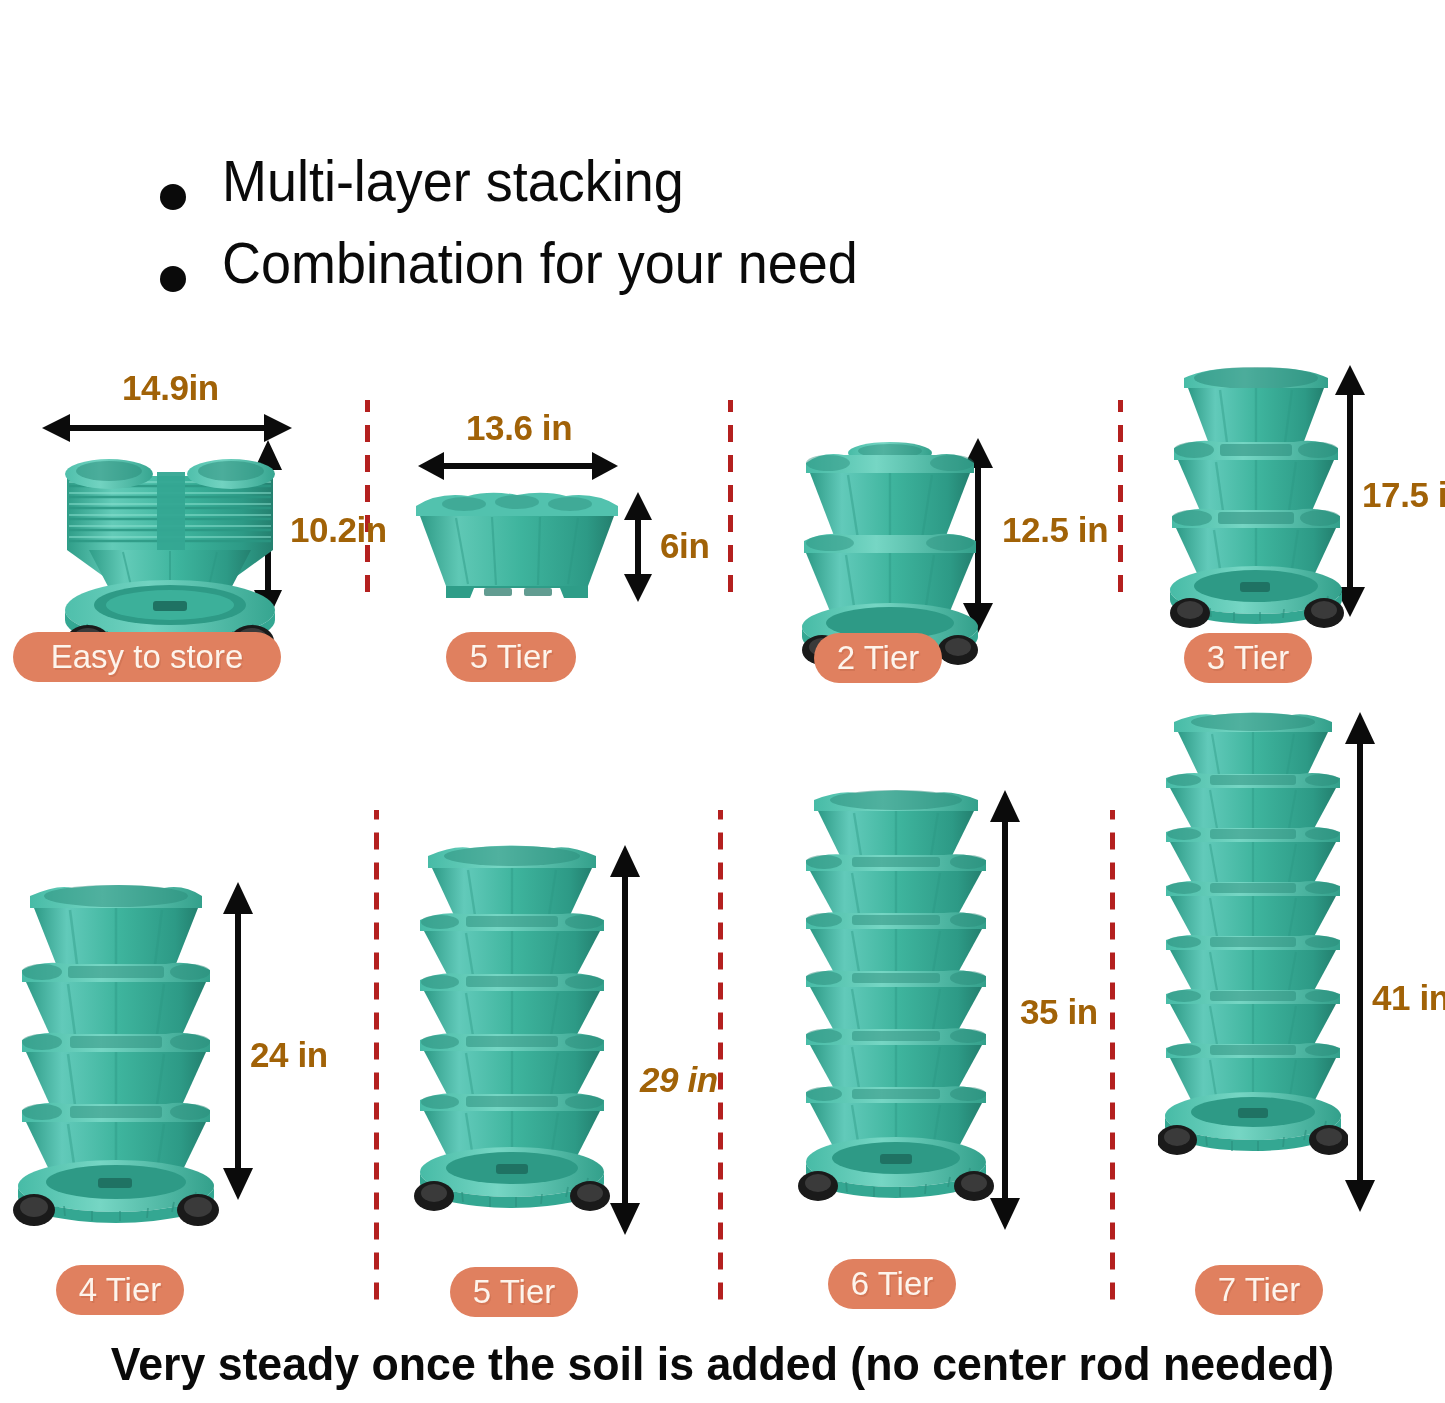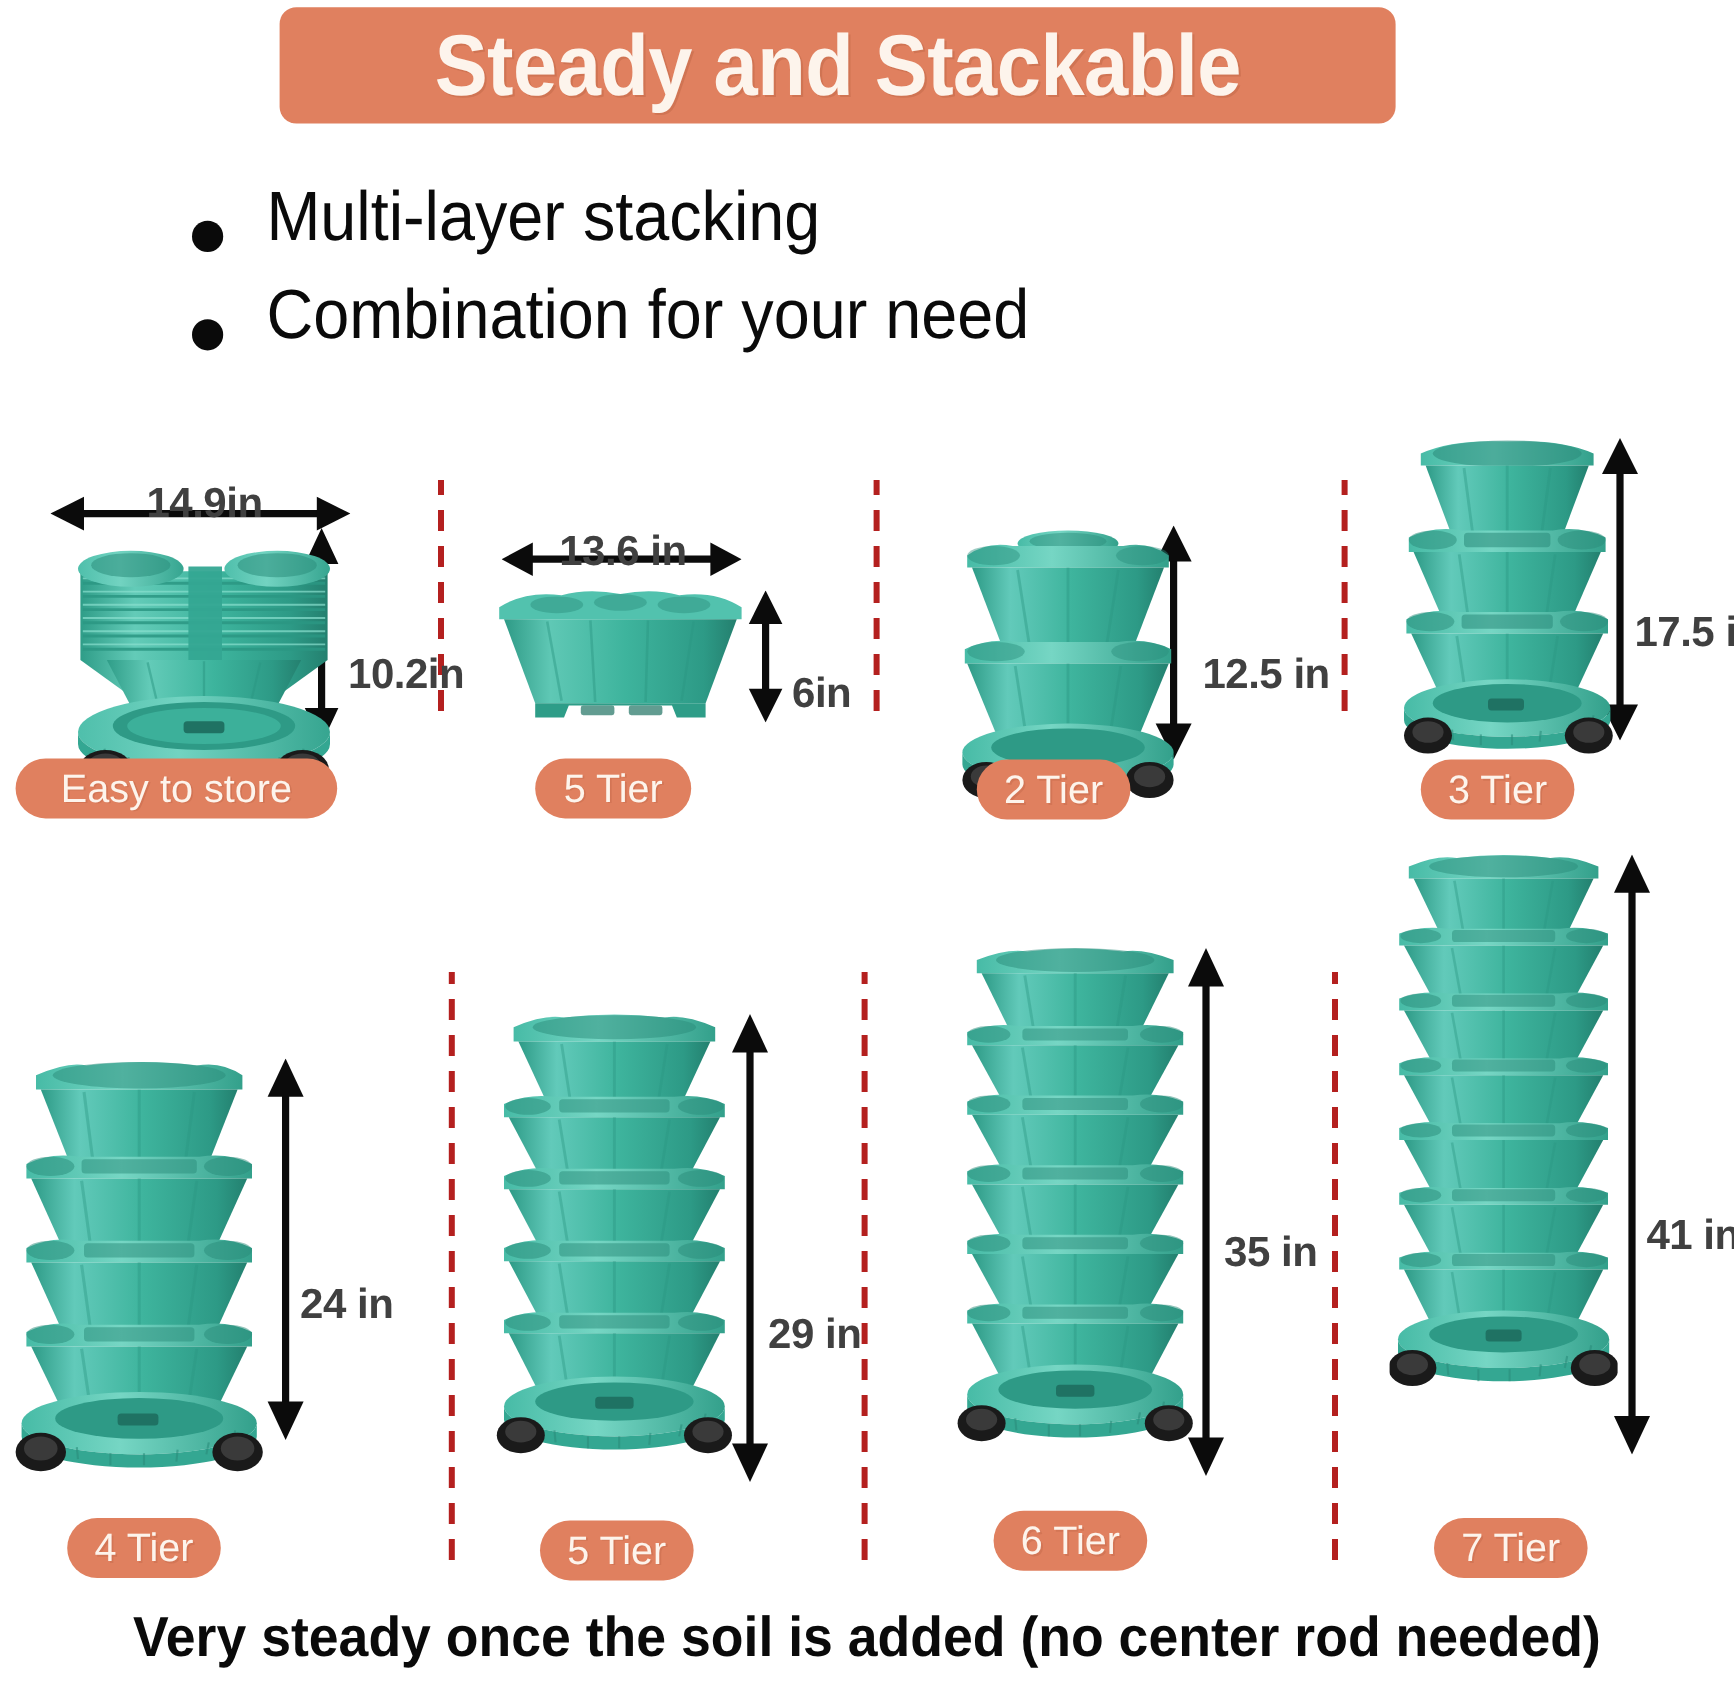--- a/index.html
+++ b/index.html
@@ -64,24 +64,23 @@
 
   
   .cell {
     position: absolute;
   }
   .stack-art { position: absolute; }
   .dim-label {
     position: absolute;
     font-size: 35px;
     font-weight: bold;
-    color: #404040;
+    color: #a16207;
     white-space: nowrap;
     letter-spacing: -0.4px;
-    margin-top: 32px;
   }
   .tier-badge {
     position: absolute;
     background: #e0805f;
     border-radius: 26px;
     display: flex; align-items: center; justify-content: center;
     color: #fdf4ec;
     font-size: 33px;
     font-weight: normal;
     height: 50px;
@@ -111,23 +110,20 @@
     transform: scaleX(0.95);
     white-space: nowrap;
     line-height: 1;
   }
 </style>
 </head>
 <body>
 
 <div id="page">
 
-  <div id="title-banner">
-    <div id="title-text">Steady and Stackable</div>
-  </div>
 
   <div id="bullets">
     <div class="bullet-row">
       <span class="bullet-dot"></span>
       <span class="bullet-label">Multi-layer stacking</span>
     </div>
     <div class="bullet-row">
       <span class="bullet-dot"></span>
       <span class="bullet-label">Combination for your need</span>
     </div>
@@ -521,21 +517,21 @@
 
     <div class="tier-badge" style="left:56px; top:405px; width:128px;">4 Tier</div>
   </div>
 
   <div class="cell" style="left:400px; top:820px; width:340px; height:500px;">
     <svg class="stack-art" width="40" height="390" style="left:205px; top:25px;">
       <line x1="20" y1="18" x2="20" y2="372" stroke="#0b0b0b" stroke-width="6"></line>
       <polygon points="20,0 5,32 35,32" fill="#0b0b0b"></polygon>
       <polygon points="20,390 5,358 35,358" fill="#0b0b0b"></polygon>
     </svg>
-    <div class="dim-label" style="left:240px; top:240px;">29 in</div>
+    <div class="dim-label" style="left:240px; top:240px;font-style:italic;">29 in</div>
 
     <svg class="stack-art" width="200" height="410" style="left:12px; top:22px;">
       <defs>
         <linearGradient id="tealF" x1="0" y1="0" x2="1" y2="0">
           <stop offset="0%" stop-color="#2d9a86"></stop>
           <stop offset="20%" stop-color="#62caba"></stop>
           <stop offset="52%" stop-color="#3eb49d"></stop>
           <stop offset="86%" stop-color="#2d9a86"></stop>
           <stop offset="100%" stop-color="#23806f"></stop>
         </linearGradient>

